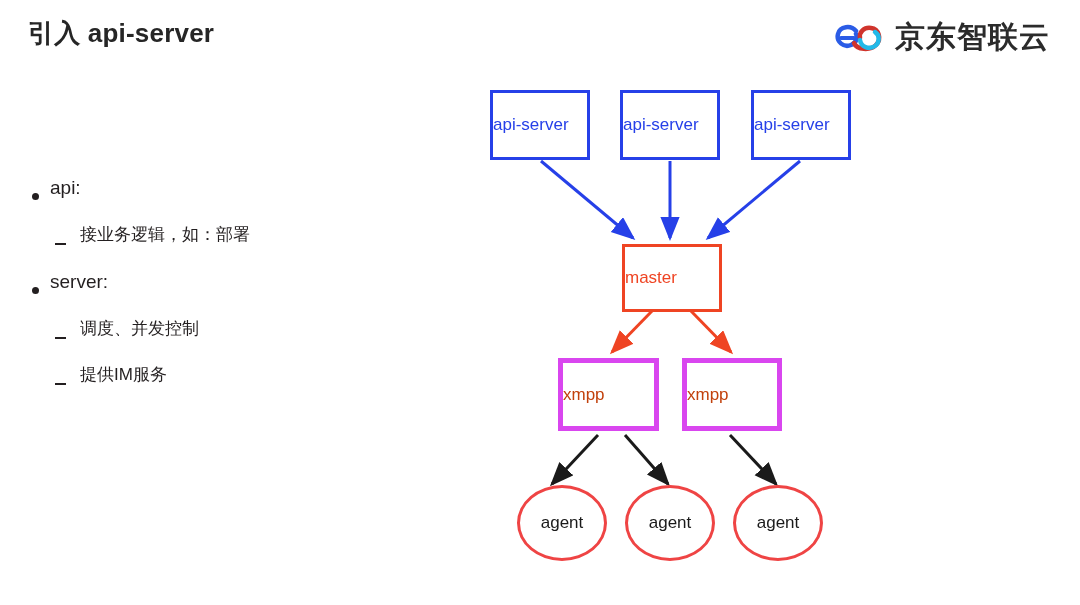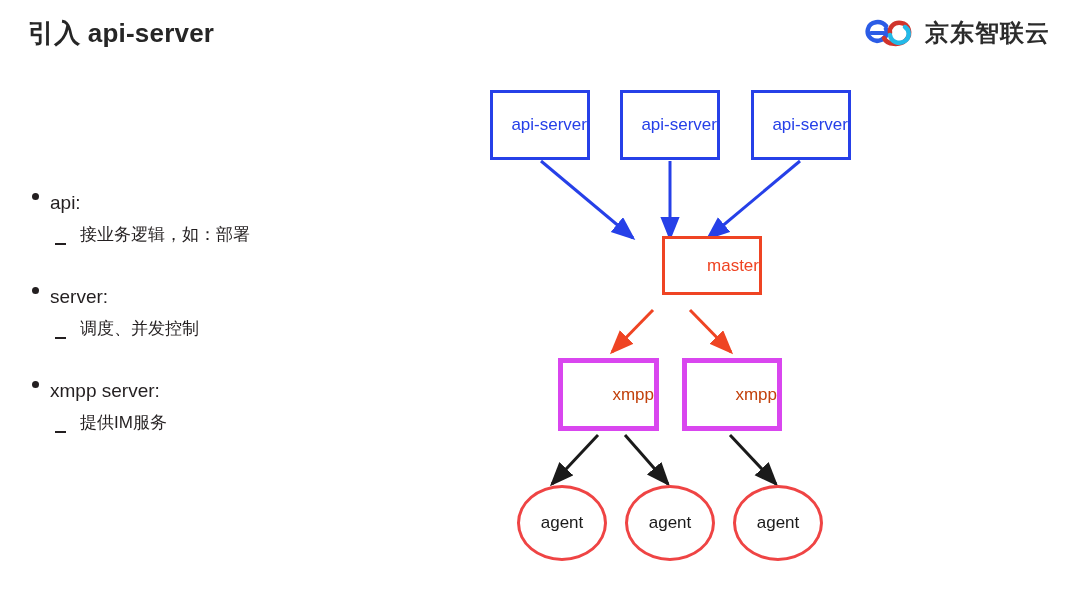--- a/index.html
+++ b/index.html
@@ -38,21 +38,21 @@
     display: flex;
     align-items: center;
     gap: 9px;
   }
   #brand-logo .logo-mark {
     display: block;
     width: 52px;
     height: 30px;
   }
   #brand-logo .logo-text {
-    font-size: 24px;
+    font-size: 30px;
     font-weight: bold;
     color: #2b2b2b;
     letter-spacing: 1px;
     white-space: nowrap;
   }
 
   
   #bullet-list {
     position: absolute;
     left: 28px;
@@ -61,21 +61,21 @@
   }
   .bullet-group { margin-bottom: 0; }
   .bullet-row {
     position: relative;
     padding-left: 22px;
     font-size: 19px;
     line-height: 1.0;
     color: #231f20;
     height: 48px;
     display: flex;
-    align-items: center;
+    align-items: flex-start;
   }
   .bullet-row .dot {
     position: absolute;
     left: 4px;
     top: 50%;
     margin-top: -9px;
     width: 7px;
     height: 7px;
     border-radius: 50%;
     background: #231f20;
@@ -107,21 +107,21 @@
     width: 620px;
     height: 530px;
   }
   #diagram svg { display: block; }
 
   .node-box {
     position: absolute;
     box-sizing: border-box;
     display: flex;
     align-items: center;
-    justify-content: flex-end;
+    justify-content: flex-start;
     font-size: 17px;
     background: #ffffff;
   }
   .node-api {
     border: 3px solid #2640e8;
     color: #2640e8;
   }
   .node-master {
     border: 3px solid #ef4423;
     color: #ef4423;
@@ -180,24 +180,20 @@
         <span class="dot"></span>
         <span>server:</span>
       </div>
       <div class="sub-row">
         <span class="dash"></span>
         <span>调度、并发控制</span>
       </div>
     </div>
 
     <div class="bullet-group">
-      <div class="bullet-row">
-        <span class="dot"></span>
-        <span>xmpp server:</span>
-      </div>
       <div class="sub-row">
         <span class="dash"></span>
         <span>提供IM服务</span>
       </div>
     </div>
 
   </div>
 
   <div id="diagram">
 
@@ -234,21 +230,21 @@
     <div class="node-box node-api" style="left:50px; top:30px; width:100px; height:70px;">
       <span>api-server</span>
     </div>
     <div class="node-box node-api" style="left:180px; top:30px; width:100px; height:70px;">
       <span>api-server</span>
     </div>
     <div class="node-box node-api" style="left:311px; top:30px; width:100px; height:70px;">
       <span>api-server</span>
     </div>
 
-    <div class="node-box node-master" style="left:182px; top:176px; width:100px; height:59px;margin-left:40px;">
+    <div class="node-box node-master" style="left:182px; top:184px; width:100px; height:68px;">
       <span>master</span>
     </div>
 
     <div class="node-box node-xmpp" style="left:118px; top:298px; width:101px; height:73px;">
       <span>xmpp</span>
     </div>
     <div class="node-box node-xmpp" style="left:242px; top:298px; width:100px; height:73px;">
       <span>xmpp</span>
     </div>
 

